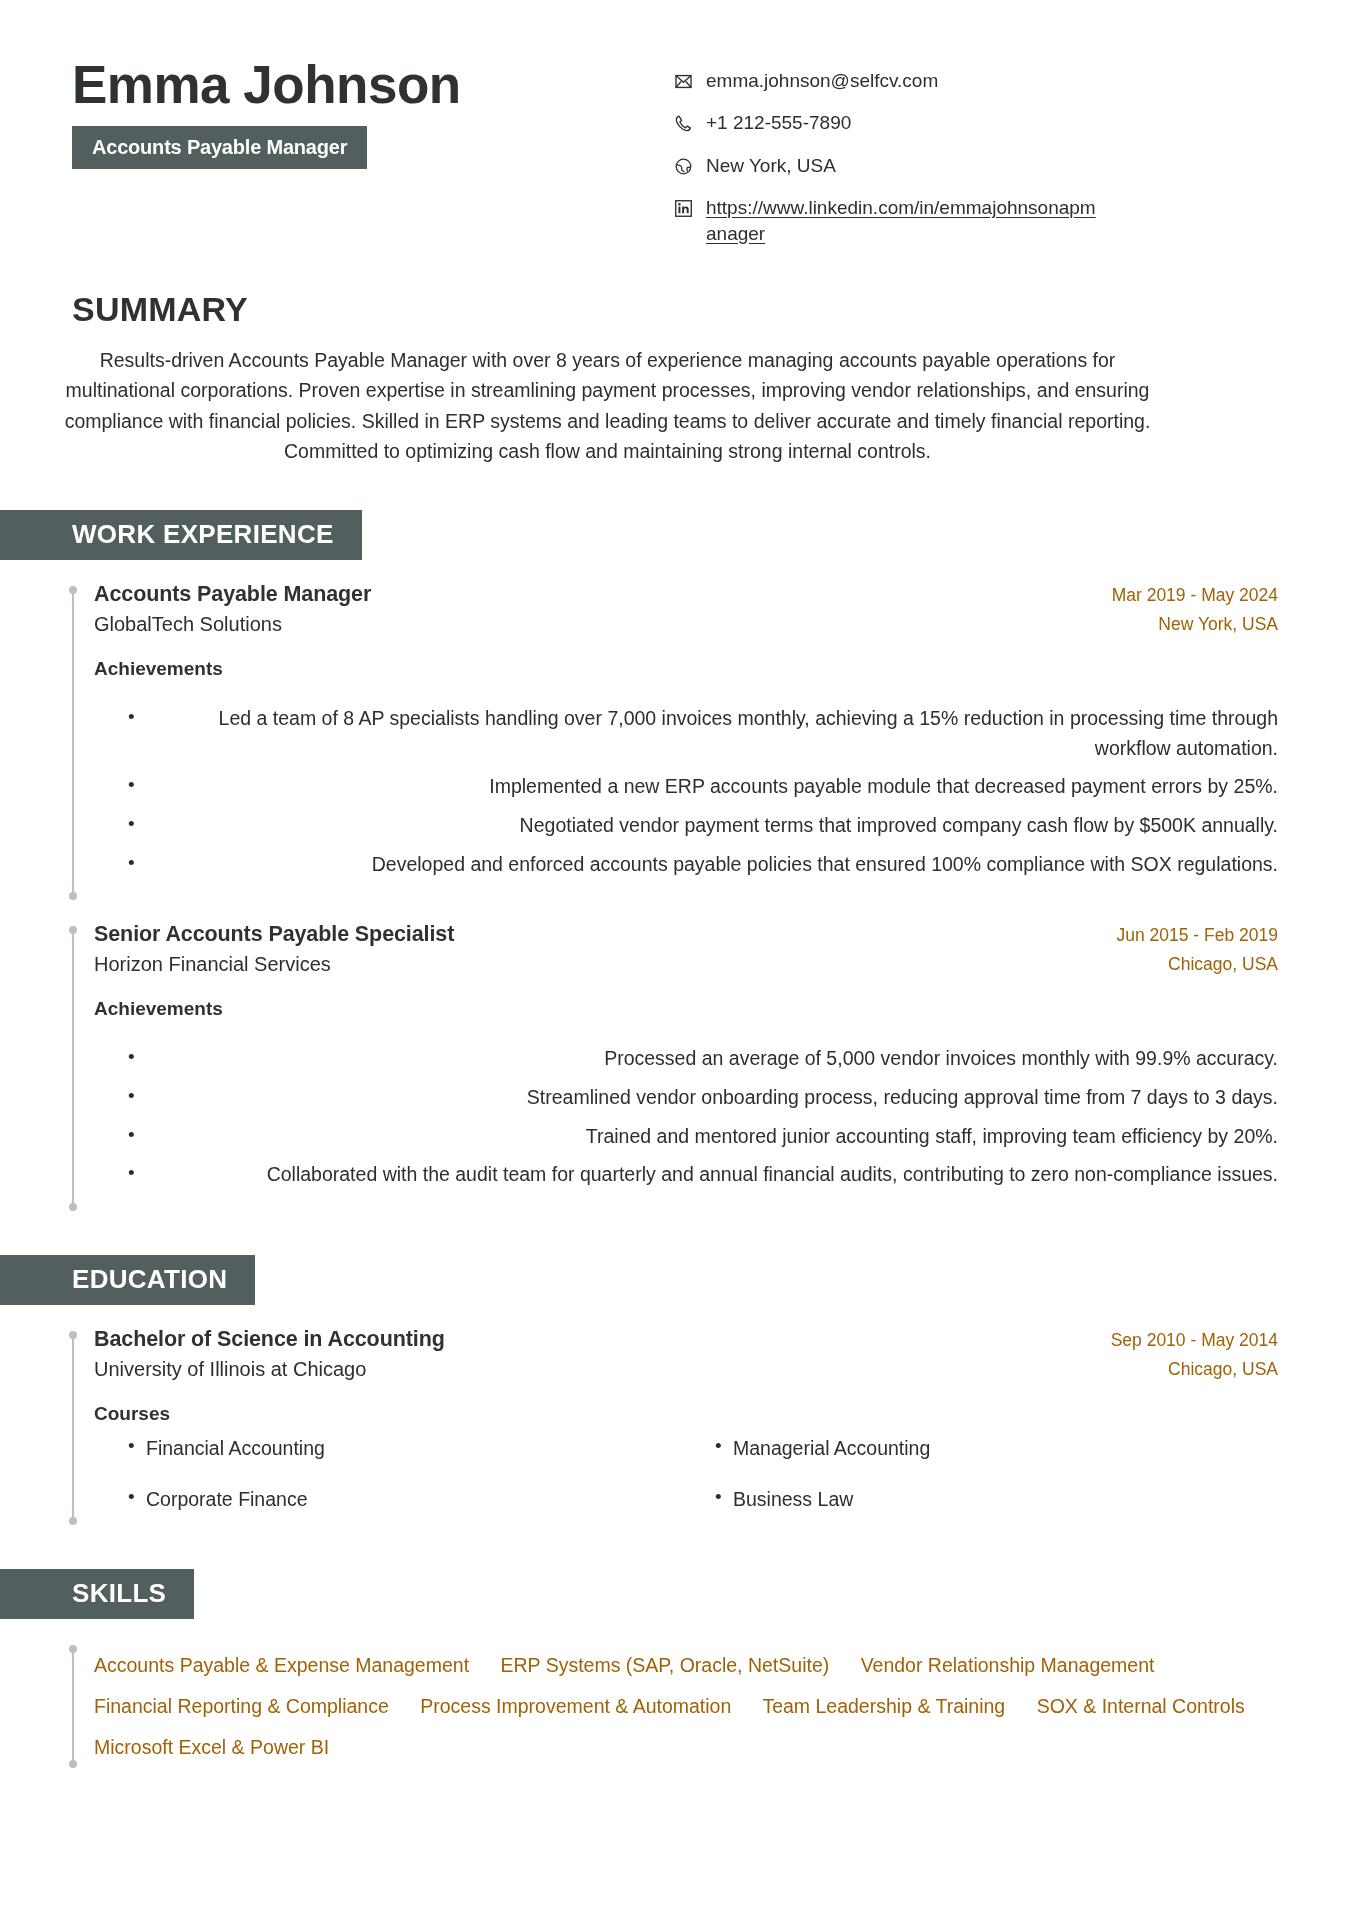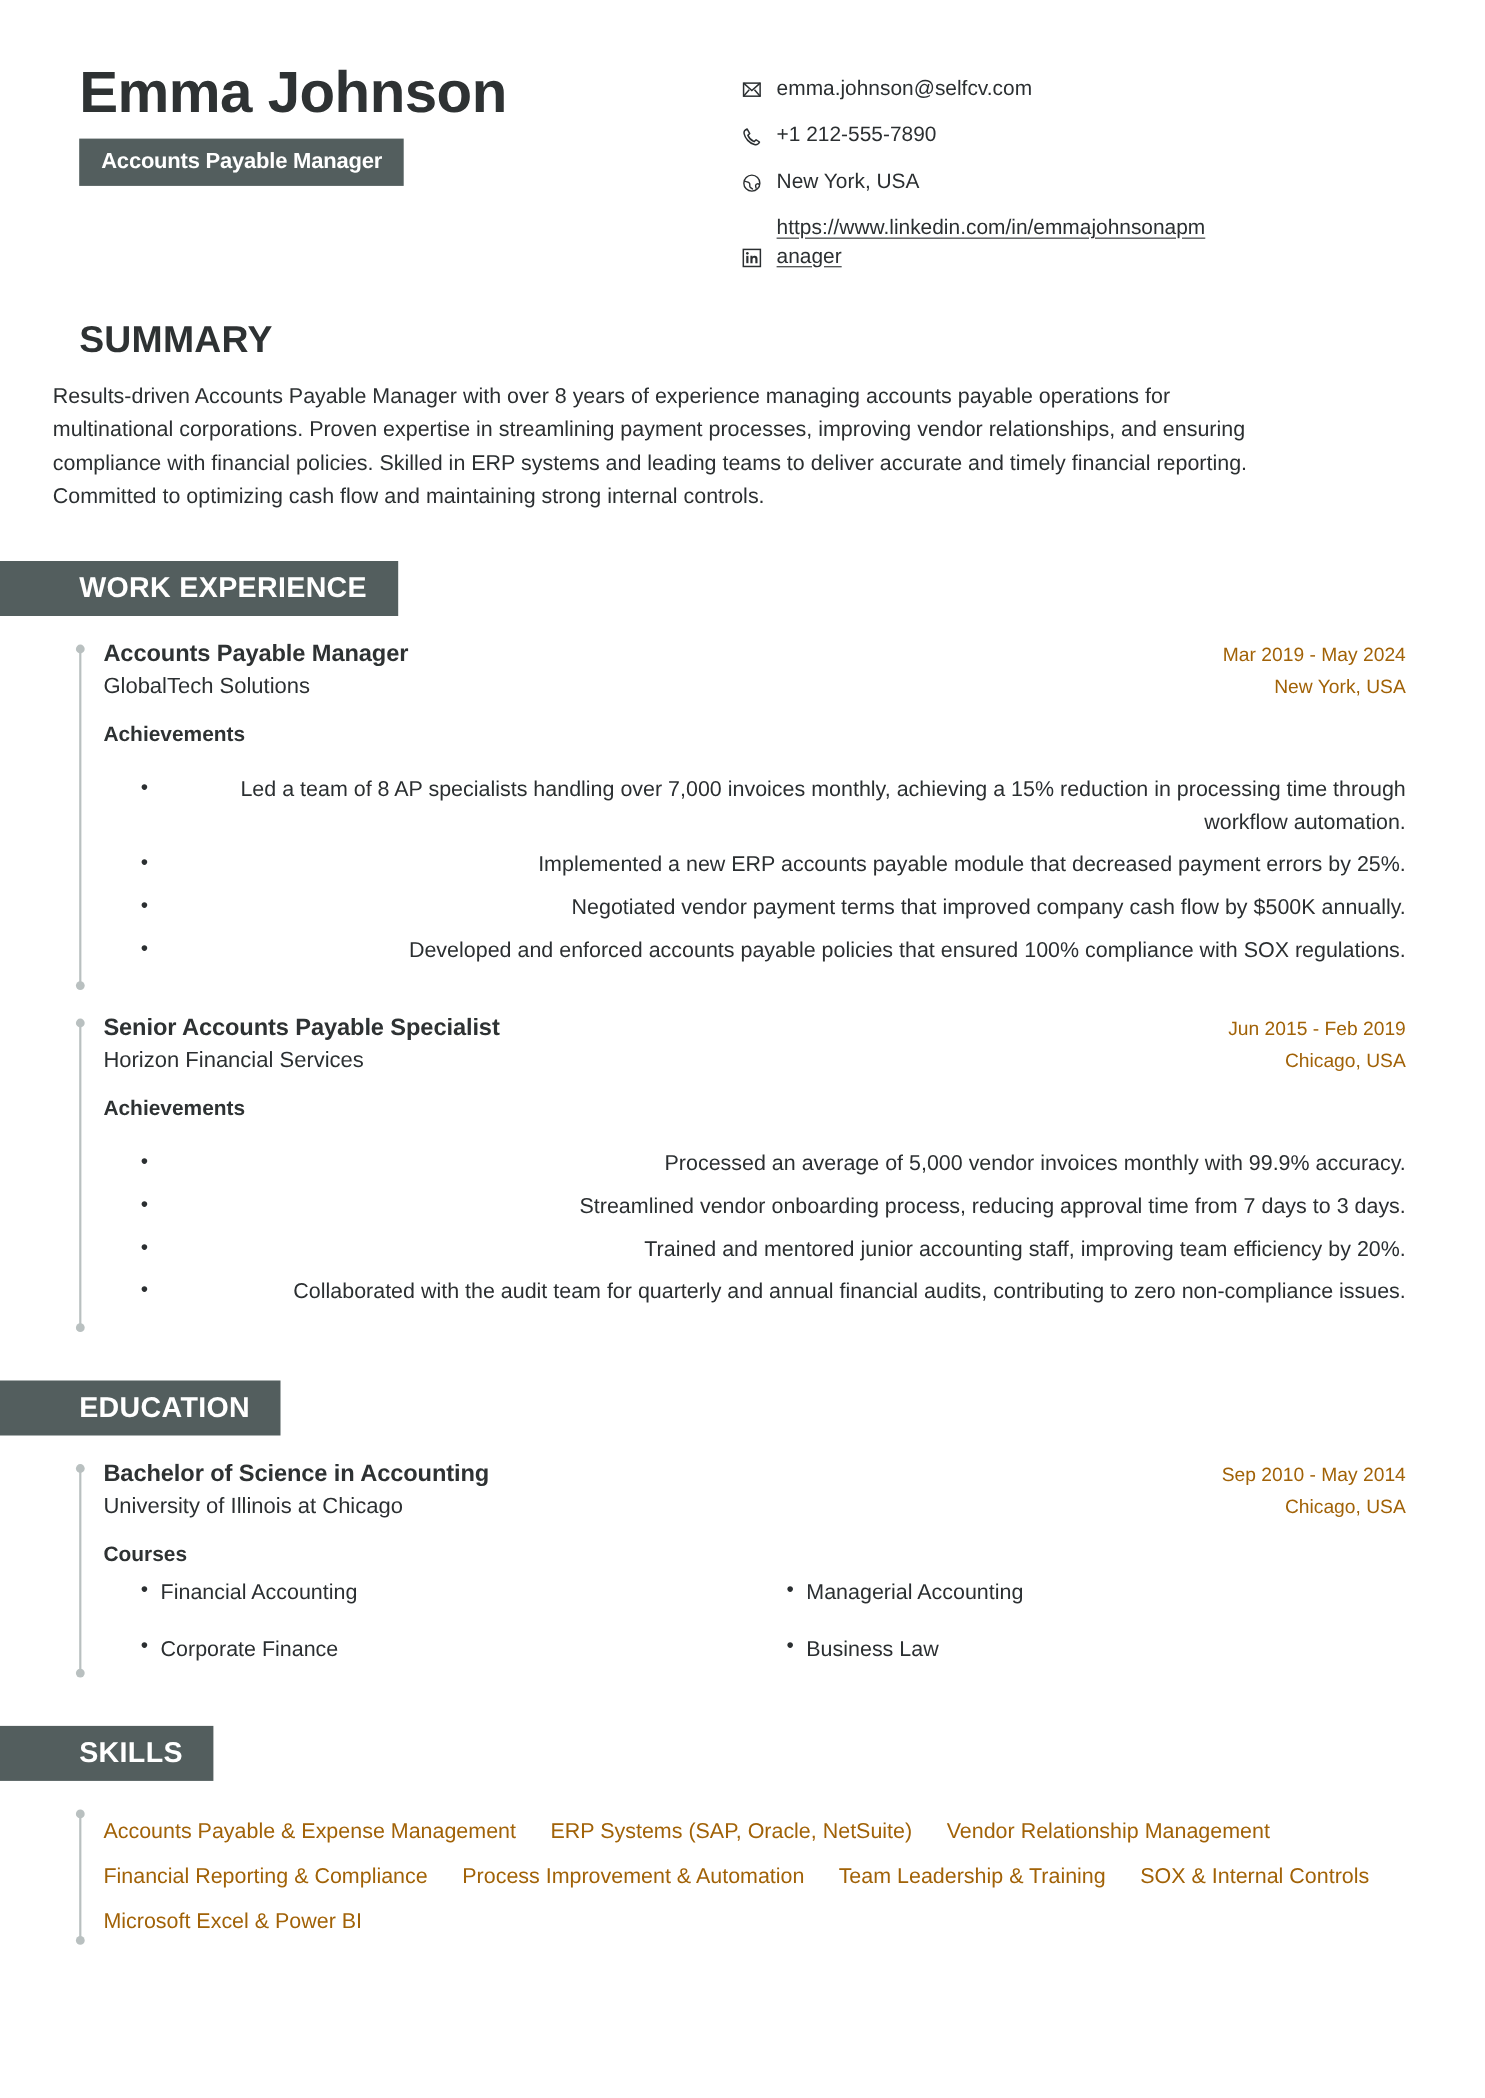--- a/index.html
+++ b/index.html
@@ -57,21 +57,21 @@
   .header-right {
     flex: 1;
     padding-top: 12px;
     display: flex;
     flex-direction: column;
     gap: 17px;
   }
 
   .contact-row {
     display: flex;
-    align-items: flex-end;
+    align-items: flex-start;
     gap: 11px;
     font-size: 19px;
     color: #2b2f31;
     line-height: 1.34;
   }
 
   .contact-icon {
     flex: 0 0 23px;
     width: 23px;
     height: 23px;
@@ -111,20 +111,21 @@
     line-height: 1;
   }
 
   .summary-text {
     padding: 0 48px;
     margin-top: 16px;
     font-size: 19.5px;
     line-height: 1.55;
     color: #2b2f31;
     max-width: 1215px;
+    text-align: center;
   }
 
   
   .entries { padding: 0 72px; margin-top: 22px; }
 
   .entry {
     position: relative;
     padding-left: 22px;
     padding-bottom: 12px;
     margin-bottom: 22px;

